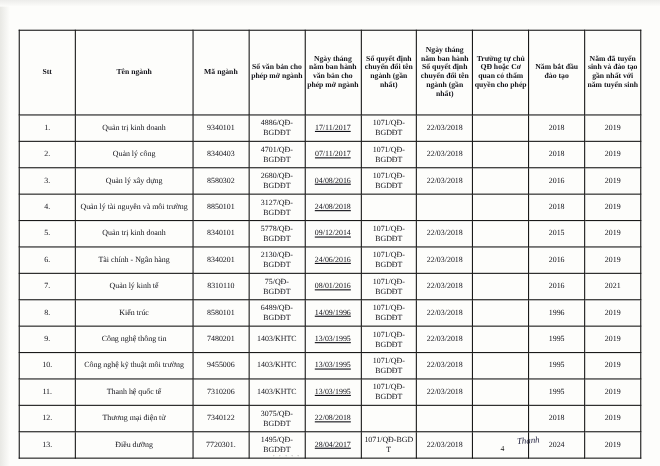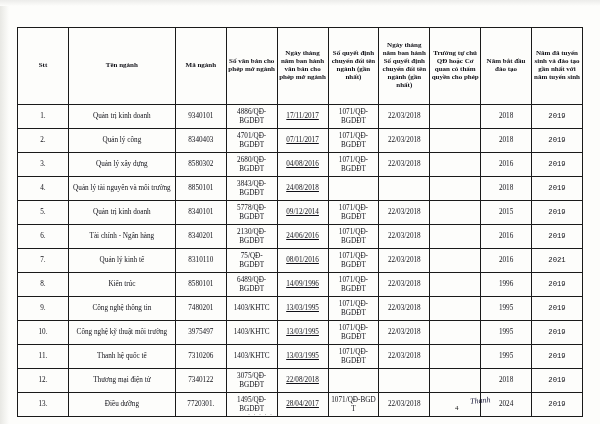--- a/index.html
+++ b/index.html
@@ -55,21 +55,21 @@
   }
   td.c-stt { width: 21px; }
   td.c-name, th.c-name { width: 104px; text-align: left; padding-left: 4px; }
   td.c-code { width: 47px; }
   td.c-doc { width: 63px; margin-left: 36px; }
   td.c-date-open { width: 59px; text-decoration: underline; }
   td.c-dec { width: 57px; }
   td.c-date-conv { width: 57px; }
   td.c-auth { width: 55px; }
   td.c-yearstart { width: 35px; }
-  td.c-yearrec { width: 40px; font-family: Liberation Mono, monospace; }
+  td.c-yearrec { width: 40px; }
   .footer-note {
     position: absolute;
     left: 470px;
     top: 396px;
     font-size: 8px;
     font-style: italic;
     color: #1b1b3a;
     transform: rotate(-4deg);
     font-family: "Liberation Serif", serif;
   }
@@ -158,21 +158,21 @@
           <td class="c-dec">1071/QĐ-BGDĐT</td>
           <td class="c-date-conv">22/03/2018</td>
           <td class="c-auth"></td>
           <td class="c-yearstart">2016</td>
           <td class="c-yearrec">2019</td>
         </tr>
         <tr>
           <td class="c-stt">4.</td>
           <td class="c-name">Quản lý tài nguyên và môi trường</td>
           <td class="c-code">8850101</td>
-          <td class="c-doc">3843/QĐ-BGDĐT</td>
+          <td class="c-doc">3127/QĐ-BGDĐT</td>
           <td class="c-date-open">24/08/2018</td>
           <td class="c-dec"></td>
           <td class="c-date-conv"></td>
           <td class="c-auth"></td>
           <td class="c-yearstart">2018</td>
           <td class="c-yearrec">2019</td>
         </tr>
         <tr>
           <td class="c-stt">5.</td>
           <td class="c-name">Quản trị kinh doanh</td>
@@ -229,21 +229,21 @@
           <td class="c-date-open">13/03/1995</td>
           <td class="c-dec">1071/QĐ-BGDĐT</td>
           <td class="c-date-conv">22/03/2018</td>
           <td class="c-auth"></td>
           <td class="c-yearstart">1995</td>
           <td class="c-yearrec">2019</td>
         </tr>
         <tr>
           <td class="c-stt">10.</td>
           <td class="c-name">Công nghệ kỹ thuật môi trường</td>
-          <td class="c-code">3975497</td>
+          <td class="c-code">9455006</td>
           <td class="c-doc">1403/KHTC</td>
           <td class="c-date-open">13/03/1995</td>
           <td class="c-dec">1071/QĐ-BGDĐT</td>
           <td class="c-date-conv">22/03/2018</td>
           <td class="c-auth"></td>
           <td class="c-yearstart">1995</td>
           <td class="c-yearrec">2019</td>
         </tr>
         <tr>
           <td class="c-stt">11.</td>

